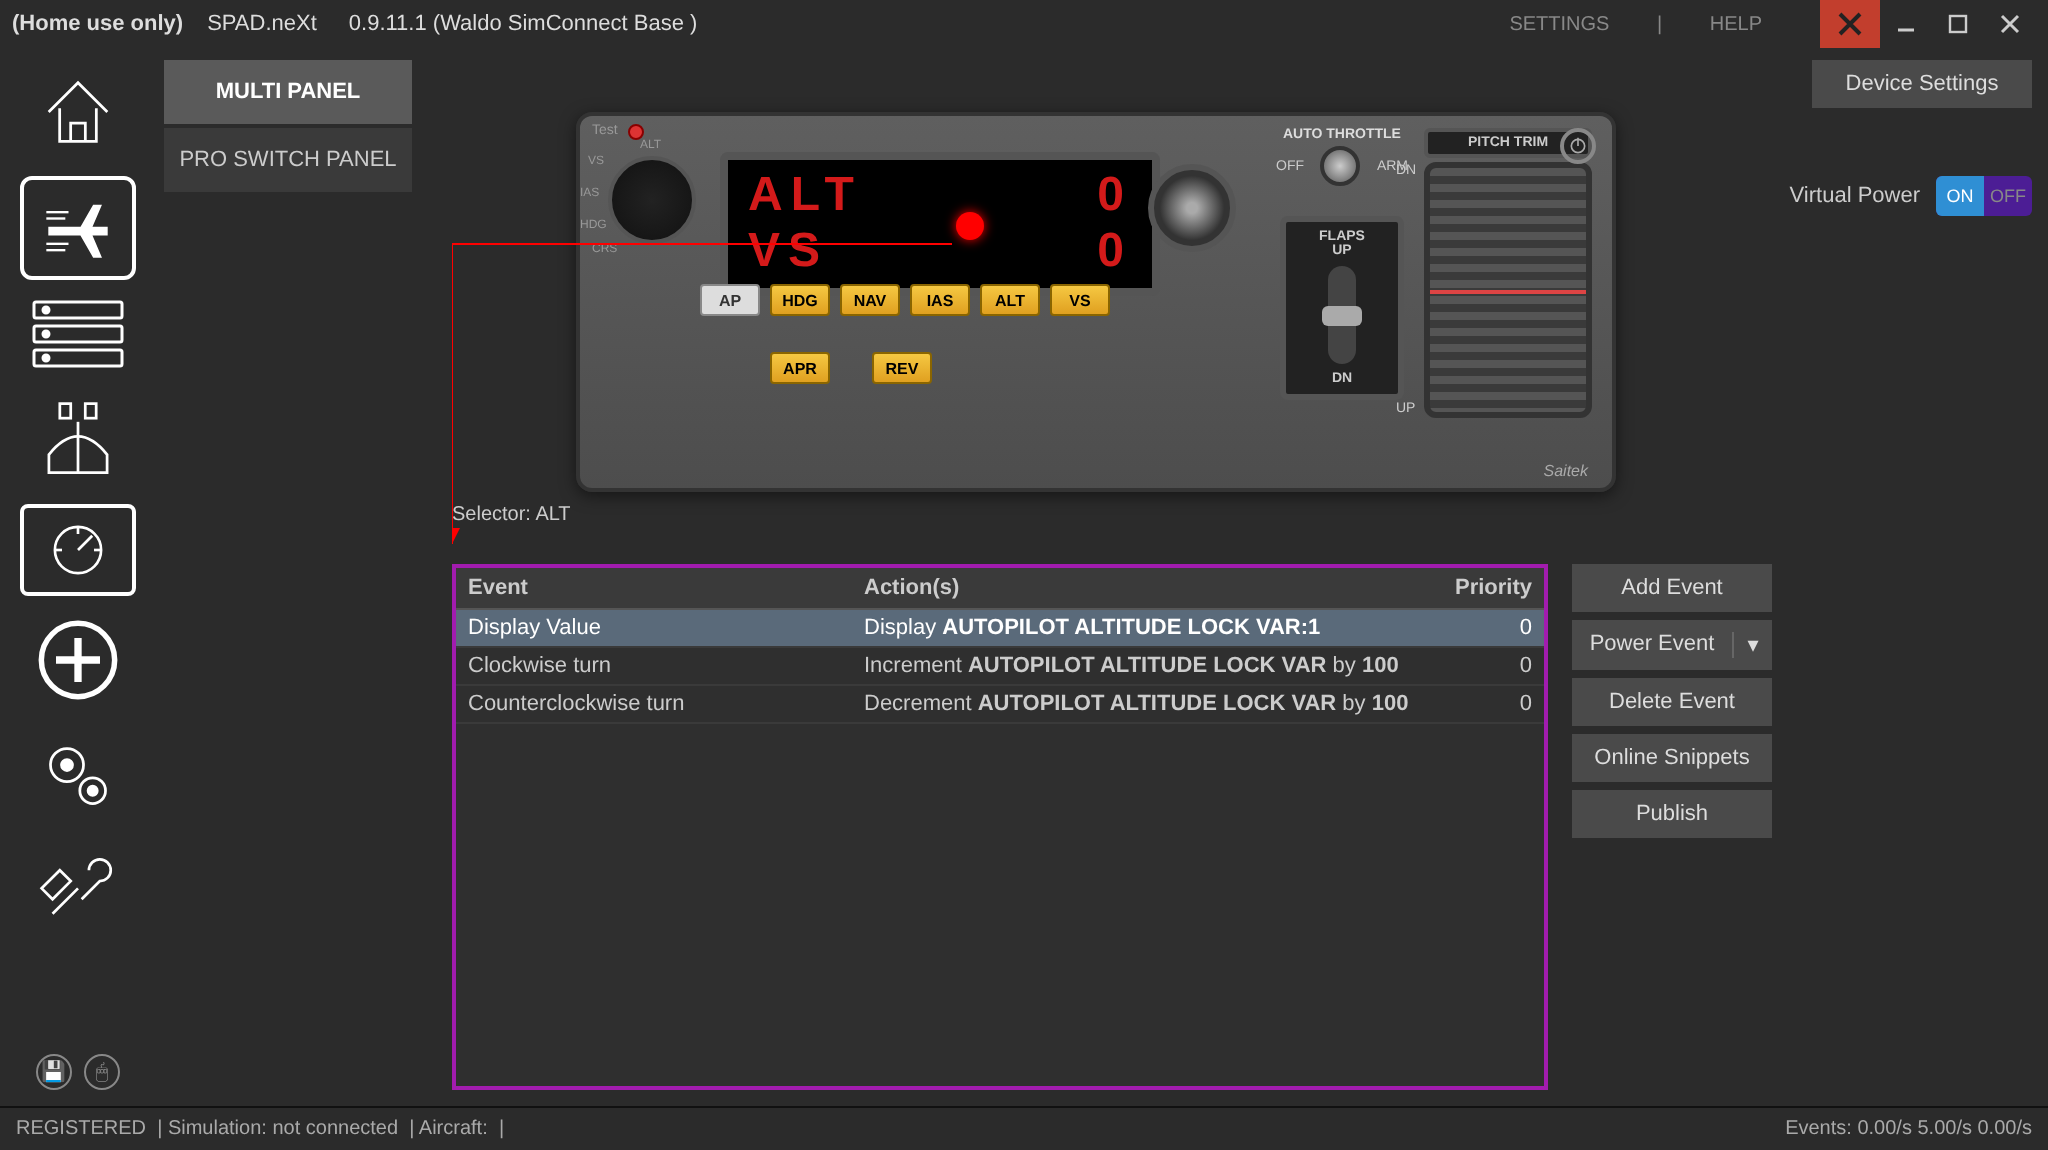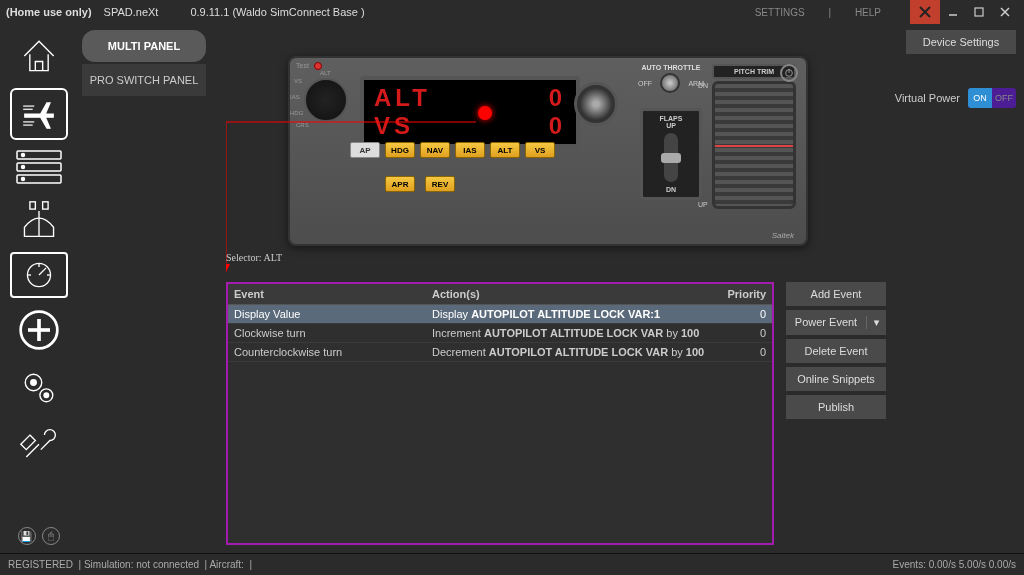--- a/index.html
+++ b/index.html
@@ -3,42 +3,42 @@
 <meta charset="utf-8">
 <style>
   * { box-sizing: border-box; margin: 0; padding: 0; font-family: "Segoe UI", Arial, sans-serif; }
   body { background: #2b2b2b; width: 1024px; height: 575px; overflow: hidden; color: #ccc; position: relative; }
 
   
   .titlebar { height: 24px; display: flex; align-items: center; font-size: 11px; padding: 0 6px; background: #2b2b2b; }
   .titlebar .spacer { flex: 1; }
   .titlebar .home-use { font-weight: bold; color: #ddd; margin-right: 12px; }
   .titlebar .app { color: #ddd; margin-right: 16px; }
-  .titlebar .profile { color: #ddd; margin-left: 16px; }
+  .titlebar .profile { color: #ddd; }
   .titlebar .settings-help { color: #888; font-size: 10px; margin-right: 8px; }
   .titlebar .settings-help span { margin: 0 21px; }
   .titlebar .close-red { width: 30px; height: 24px; background: #c23e2d; display: flex; align-items: center; justify-content: center; }
   .titlebar .close-red svg { width: 16px; height: 16px; }
   .titlebar .winbtn { width: 26px; height: 24px; display: flex; align-items: center; justify-content: center; color: #ccc; font-size: 12px; }
   .titlebar .winbtn svg { stroke: #ccc; }
 
   
   .main { position: absolute; top: 24px; bottom: 24px; left: 0; right: 0; display: flex; }
   .leftbar { width: 78px; display: flex; flex-direction: column; align-items: center; padding-top: 6px; }
   .leftbar .licon { width: 58px; height: 52px; margin-bottom: 6px; display: flex; align-items: center; justify-content: center; cursor: pointer; border-radius: 4px; }
   .leftbar svg { stroke: #fff; fill: none; stroke-width: 1.5; }
   .leftbar .small-row { display:flex; gap:6px; margin-top:auto; margin-bottom:6px;}
   .leftbar .small-row .sicon { width:18px;height:18px;border:1px solid #888;border-radius:50%;display:flex;align-items:center;justify-content:center;font-size:10px;color:#aaa;}
 
   .center { flex: 1; position: relative; }
 
   
   .paneltabs { position:absolute; top:6px; left:4px; display:flex; flex-direction:column; gap:2px; width:124px; }
   .paneltabs .tab { padding:10px 6px; font-size:11px; color:#ccc; text-align:center; cursor:pointer; }
-  .paneltabs .tab.active { background:#5a5a5a; color:#fff; font-weight:600;border-radius:13px; }
+  .paneltabs .tab.active { background:#5a5a5a; color:#fff; font-weight:600; }
   .paneltabs .tab.inactive { background:#3a3a3a; }
 
   
   .rightpanel { width:130px; display:flex; flex-direction:column; align-items:flex-end; padding:6px 8px 0 0; gap:6px; }
   .rightpanel .btn { width:100%; background:#4a4a4a; color:#ddd; font-size:11px; padding:6px 0; text-align:center; cursor:pointer; }
   .vp-row { display:flex; align-items:center; gap:8px; font-size:11px; color:#ccc; margin-bottom:4px;}
   .vp-toggle { width:48px; height:20px; background:#4c1d95; border-radius:3px; position:relative; display:flex; }
   .vp-toggle .on { flex:1; background:#2f8fd4; color:#fff; font-size:9px; display:flex; align-items:center; justify-content:center; border-radius:3px 0 0 3px;}
   .vp-toggle .off { flex:1; color:#888; font-size:9px; display:flex; align-items:center; justify-content:center; }
 
@@ -47,21 +47,21 @@
   .device .lcd { position:absolute; top:18px; left:70px; width:220px; height:72px; background:#000; border:4px solid #555; border-radius:4px; display:flex; flex-direction:column; justify-content:center; padding:4px 10px; }
   .device .lcd .row { display:flex; justify-content:space-between; font-family:"Courier New",monospace; font-size:24px; font-weight:bold; color:#d41a1a; letter-spacing:4px; }
   .device .red-dot { position:absolute; top:48px; left:188px; width:14px; height:14px; background:#ff0000; border-radius:50%; box-shadow:0 0 6px #ff0000; }
   .device .knob-sel { position:absolute; top:20px; left:14px; width:44px; height:44px; }
   .device .knob-sel .rim { width:44px;height:44px;border-radius:50%;background:radial-gradient(#222,#111);border:2px solid #555;}
   .device .knob-sel .lbl { position:absolute; font-size:6px; color:#999; }
   .device .knob-round { position:absolute; top:24px; right:188px; width:44px;height:44px;border-radius:50%;background:radial-gradient(#aaa 10%,#333 60%);border:3px solid #555;}
   .device .btn-row { position:absolute; top:84px; left:60px; display:flex; gap:5px; }
   .device .ap-btn { width:30px; height:16px; background:#ddd; border:1px solid #888; border-radius:2px; font-size:8px; font-weight:bold; display:flex; align-items:center; justify-content:center; color:#333;}
   .device .amber-btn { min-width:30px; height:16px; background:linear-gradient(#f5c842,#e0a020); border:1px solid #8a6500; border-radius:2px; font-size:8px; font-weight:bold; display:flex; align-items:center; justify-content:center; color:#000; padding:0 4px;}
-  .device .btn-row2 { position:absolute; top:118px; left:95px; display:flex; gap:10px;align-items:flex-end; }
+  .device .btn-row2 { position:absolute; top:118px; left:95px; display:flex; gap:21px;align-items:flex-end; }
   .device .auto-th { position:absolute; top:6px; right:102px; width:66px; text-align:center; }
   .device .auto-th .lbl { font-size:7px; color:#ddd; font-weight:bold;}
   .device .auto-th .sw { margin-top:2px; display:flex; align-items:center; justify-content:space-between; font-size:7px; color:#ccc;}
   .device .auto-th .sw .lev { width:20px;height:20px;background:radial-gradient(#ccc,#555);border-radius:50%;border:2px solid #333;}
   .device .flaps { position:absolute; top:50px; right:104px; width:62px; height:92px; background:#222; border:3px solid #555; border-radius:4px; display:flex; flex-direction:column; align-items:center; padding:4px;}
   .device .flaps .fl { font-size:7px;color:#ccc;font-weight:bold;}
   .device .flaps .slot { flex:1; width:14px; background:#444; border-radius:7px; margin:4px 0; position:relative;}
   .device .flaps .slot .handle { position:absolute; top:50%; left:-3px; width:20px; height:10px; background:#aaa; border-radius:3px; transform:translateY(-50%);}
   .device .pitch { position:absolute; top:6px; right:10px; width:84px; height:148px; }
   .device .pitch .plbl { font-size:7px; color:#ccc; font-weight:bold; text-align:center; background:#222; border:2px solid #555; border-radius:3px; padding:2px;}
@@ -70,21 +70,21 @@
   .device .pitch .dn { position:absolute; top:18px; left:-14px; font-size:7px; color:#ccc;}
   .device .pitch .up { position:absolute; bottom:4px; left:-14px; font-size:7px; color:#ccc;}
   .device .pwr { position:absolute; top:6px; right:8px; width:18px;height:18px;border:2px solid #888;border-radius:50%;display:flex;align-items:center;justify-content:center;}
   .device .led { position:absolute; top:4px; left:24px; width:8px;height:8px;background:#d33;border-radius:50%;border:1px solid #800;}
   .device .saitek { position:absolute; bottom:4px; right:12px; font-size:8px; color:#aaa; font-style:italic;}
 
   
   .pointer-line { position:absolute; pointer-events:none; }
 
   
-  .selector-label { position:absolute; top:228px; left:148px; font-size:10px; color:#ccc;font-family:Liberation Serif, serif;}
+  .selector-label { position:absolute; top:228px; left:148px; font-size:10px; color:#ccc;}
   .grid { position:absolute; top:258px; left:148px; right:4px; bottom:6px; background:#2f2f2f; border:2px solid #a21caf; }
   .grid .hdr { display:flex; background:#3a3a3a; font-size:11px; font-weight:bold; border-bottom:1px solid #555;}
   .grid .hdr div { padding:4px 6px; }
   .grid .row { display:flex; font-size:11px; border-bottom:1px solid #3a3a3a; cursor:pointer;}
   .grid .row div { padding:3px 6px; }
   .grid .row.selected { background:#5a6a7a; color:#fff; }
   .grid .c-event { width:198px; }
   .grid .c-action { flex:1; }
   .grid .c-prio { width:60px; text-align:right; }
   .grid b { font-weight:bold; }

